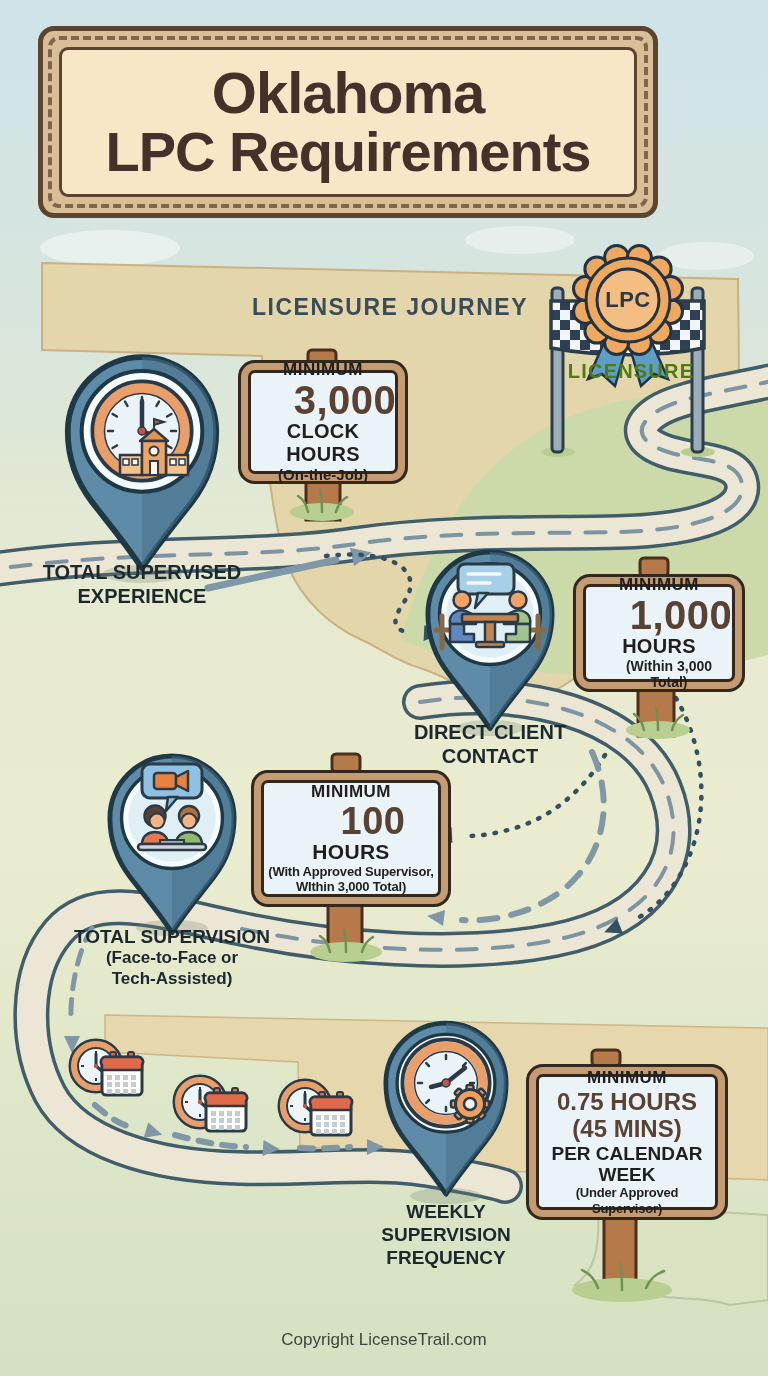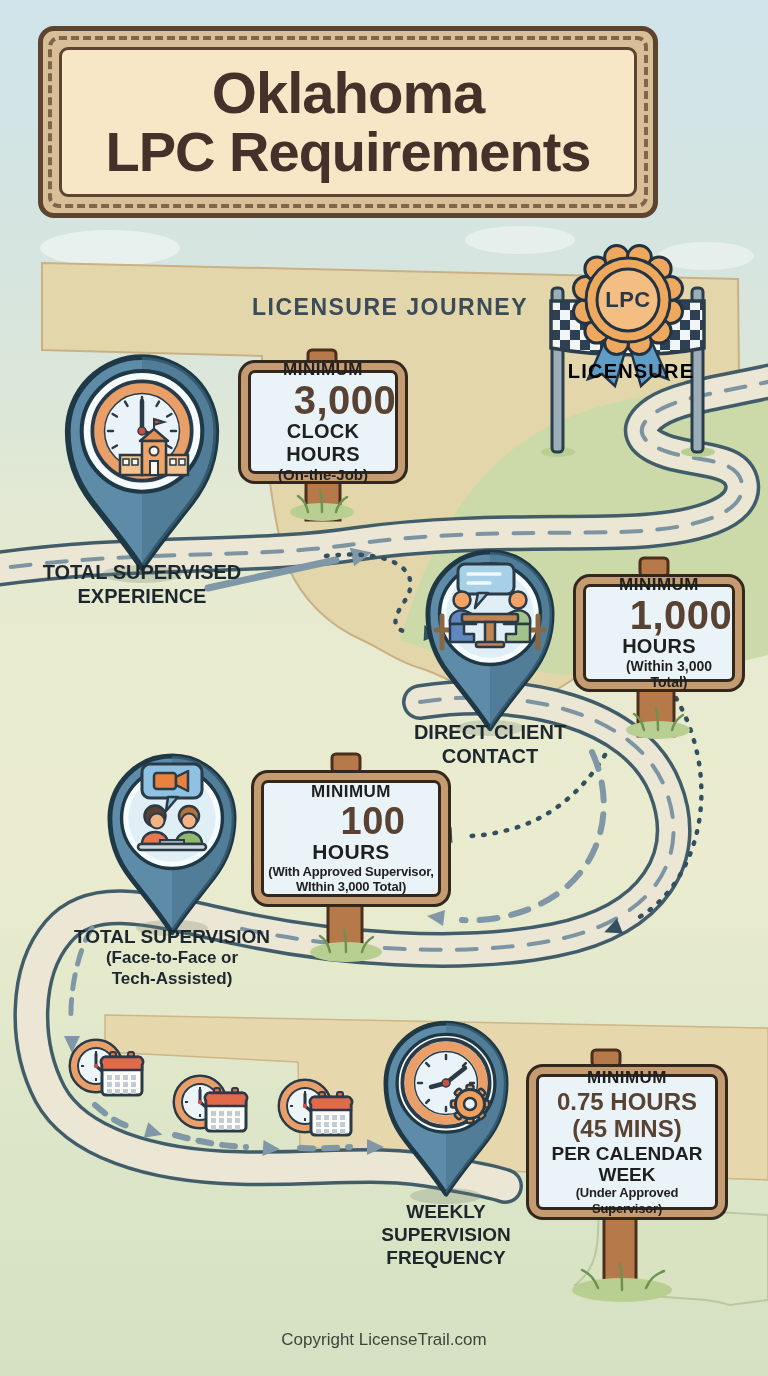--- a/index.html
+++ b/index.html
@@ -15,21 +15,21 @@
           display:flex;flex-direction:column;align-items:center;justify-content:center;line-height:1.04;}
   .title1{font-size:58px;font-weight:800;color:#46312a;letter-spacing:-1px;}
   .title2{font-size:56px;font-weight:800;color:#46312a;letter-spacing:-1px;}
   .squig{position:absolute;pointer-events:none;}
 
   
   .ovl{position:absolute;text-align:center;}
   .journey-heading{left:238px;top:294px;width:304px;font-size:23px;font-weight:800;
                    color:#3b4c58;letter-spacing:1.5px;}
   .lpc-badge-text{left:583px;top:287px;width:90px;font-size:22px;font-weight:800;color:#2b3947;letter-spacing:.5px;}
-  .licensure-caption{left:541px;top:360px;width:180px;font-size:20px;font-weight:800;color:#000000;letter-spacing:1.2px;}
+  .licensure-caption{left:541px;top:360px;width:180px;font-size:20px;font-weight:800;color:#4d7c0f;letter-spacing:1.2px;}
   .pin-label{color:#1c272e;font-weight:800;line-height:1.22;}
   .pin-label .sub{font-weight:700;}
   .footer{left:0;top:1330px;width:768px;font-size:17px;color:#3a453d;}
 
   
   .sign{position:absolute;background:#e9f3f8;border:3px solid #33281e;border-radius:7px;
         box-shadow:0 0 0 7px #c59b72,0 0 0 10px #33281e;box-sizing:border-box;
         display:flex;flex-direction:column;align-items:center;justify-content:center;
         text-align:center;color:#1f1f1f;}
   .s-top{font-size:17px;font-weight:800;letter-spacing:.5px;line-height:1.15;}

